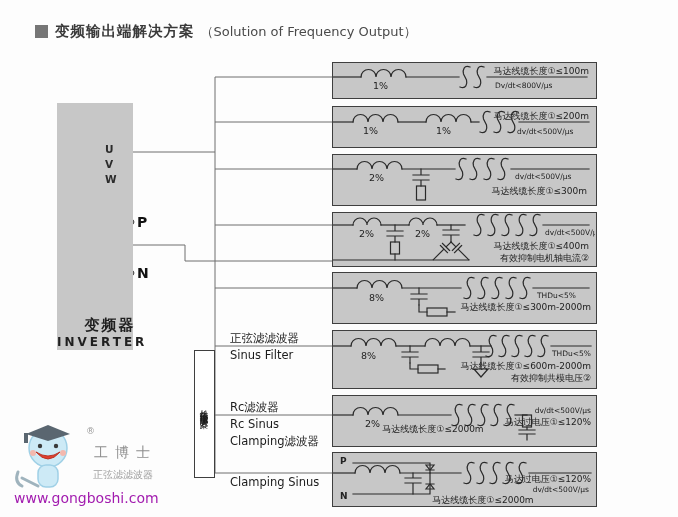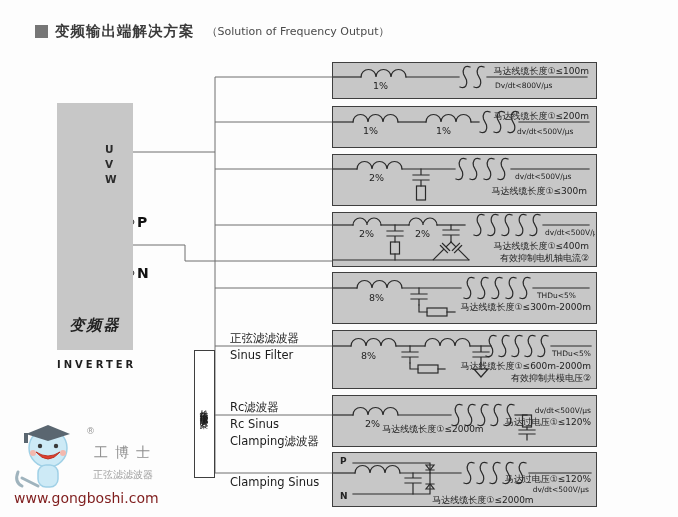--- a/index.html
+++ b/index.html
@@ -4,29 +4,29 @@
 <style>
   html,body { margin:0; padding:0; background:#ffffff; }
   .page {
     position:relative; width:678px; height:517px; background:#fdfdfd;
     font-family:"DejaVu Sans","Liberation Sans",sans-serif; overflow:hidden;
   }
   
   .hdr { position:absolute; left:35px; top:22px; display:flex; align-items:center; }
   .hdr-sq { width:13px; height:13px; background:#767676; margin-right:7px; }
   .hdr-cn { font-size:14.5px; font-weight:bold; color:#3a3a3a; letter-spacing:1px; }
-  .hdr-en { font-size:11px; color:#4a4a4a; margin-left:12px; }
+  .hdr-en { font-size:13px; color:#4a4a4a; margin-left:6px; }
   
   .inverter { position:absolute; left:57px; top:103px; width:76px; height:247px;
               background:#c7c7c7; }
   .inv-phase { position:absolute; left:48px; font-size:10.5px; font-weight:bold; color:#2c2c2c; }
-  .inv-cn { position:absolute; left:0; width:100%; top:213px; text-align:center;
-            font-size:15px; font-weight:bold; letter-spacing:2px; color:#1f1f1f;font-style:italic; }
+  .inv-cn { position:absolute; left:15px; width:100%; top:213px; text-align:center;
+            font-size:15px; font-weight:bold; letter-spacing:2px; color:#1f1f1f; }
   .inv-en { position:absolute; left:0; width:100%; top:232px; text-align:center;
-            font-size:10px; font-weight:bold; letter-spacing:3px; color:#1f1f1f;margin-top:24px; }
+            font-size:12px; font-weight:bold; letter-spacing:3px; color:#1f1f1f; }
   .term { position:absolute; font-size:14px; font-weight:bold; color:#111; }
   
   svg.wires { position:absolute; left:0; top:0; }
   .wires .ln  { stroke:#6f6f6f; stroke-width:1; fill:none; }
   .wires .ckt { stroke:#2d2d2d; stroke-width:1.2; fill:none; }
   .wires .node { fill:#ffffff; stroke:#2d2d2d; stroke-width:1; }
   
   .box { position:absolute; left:332px; width:265px; background:#c7c7c7;
          border:1.4px solid #3f3f3f; box-sizing:border-box; }
   .box svg { display:block; }
@@ -42,21 +42,21 @@
            background:#ffffff; border:1.4px solid #3f3f3f; box-sizing:border-box;
            display:flex; align-items:center; justify-content:center; }
   .vnote span { writing-mode:vertical-rl; text-orientation:upright;
                 font-size:8.5px; letter-spacing:1px; color:#1c1c1c; }
   
   .wm { position:absolute; left:10px; top:420px; width:190px; height:92px; }
   .wm-reg   { position:absolute; left:76px; top:6px;  font-size:9px;  color:#9a9a9a; }
   .wm-brand { position:absolute; left:84px; top:24px; font-size:14px; color:#8d8d8d;
               letter-spacing:7px; font-family:"Liberation Serif","DejaVu Serif",serif; }
   .wm-tag   { position:absolute; left:83px; top:48px; font-size:10px; color:#9d9d9d; }
-  .wm-url   { position:absolute; left:4px;  top:70px; font-size:14px; color:#7f1d1d; }
+  .wm-url   { position:absolute; left:4px;  top:70px; font-size:14px; color:#a21caf; }
 </style>
 </head>
 <body>
 
 <div class="page">
 
   <svg width="0" height="0" style="position:absolute">
     <defs>
       <path id="sq" d="M5 -10 C -1 -12.5 -2.5 -7 -1.5 -3 L 1.5 3 C 2.5 7 1 12.5 -5 10"></path>
       <path id="coil" d="M0 0 a7.5 7.5 0 0 1 15 0 a7.5 7.5 0 0 1 15 0 a7.5 7.5 0 0 1 15 0"></path>

